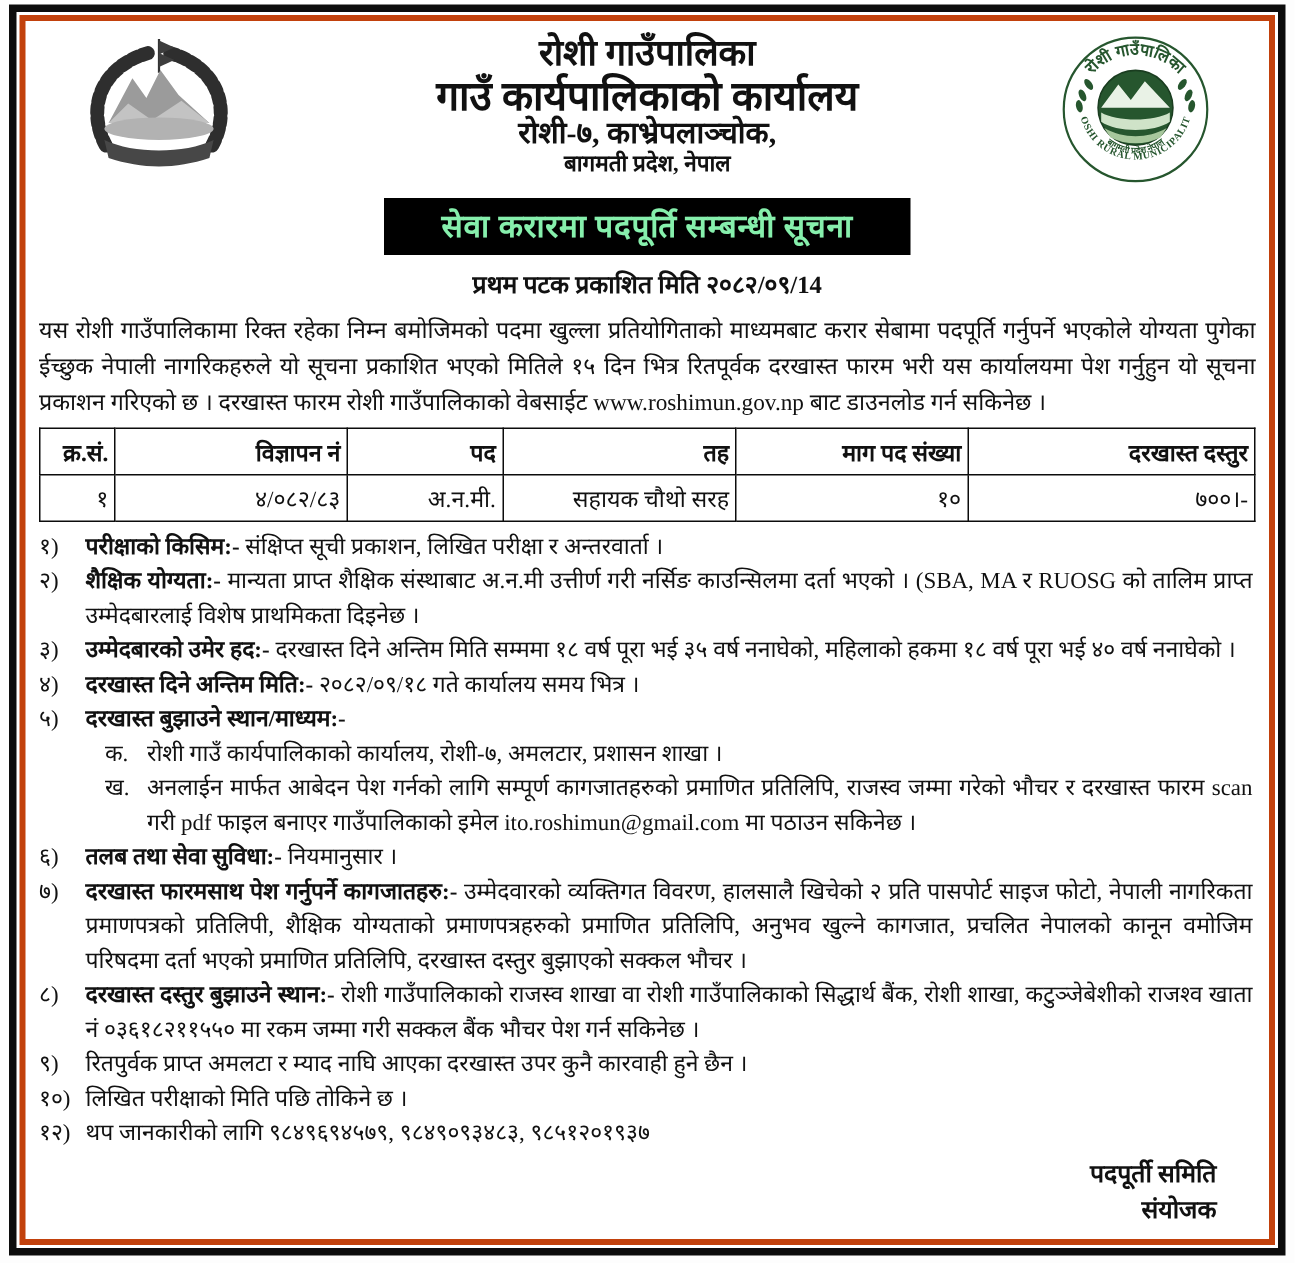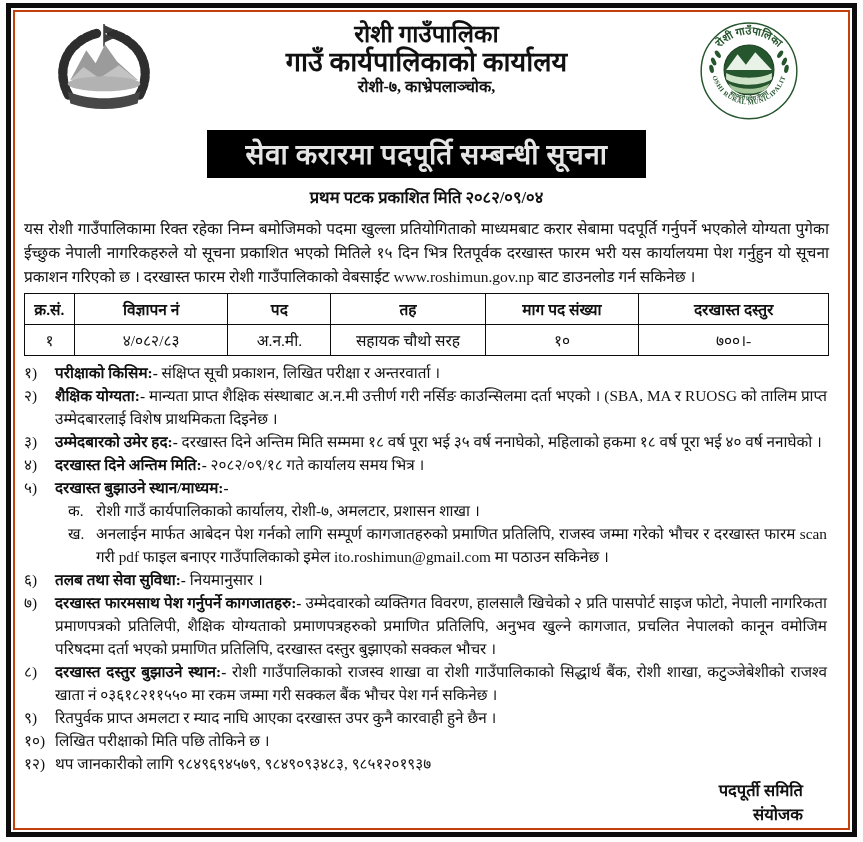--- a/index.html
+++ b/index.html
@@ -5,52 +5,52 @@
   * { box-sizing: border-box; margin: 0; padding: 0; }
   html, body { width: 863px; height: 842px; background: #fdfdfd; }
   body { font-family: "Liberation Serif", "DejaVu Serif", serif; color: #111; }
 
   .page-outer {
     position: absolute; top: 3px; left: 6px; right: 6px; bottom: 5px;
     border: 5px solid #0c0c0c; background: #fff;
   }
   .page-inner {
     position: absolute; inset: 2px;
-    border: 2px solid #c2410c;
-    padding: 5px 19px 2px 9px;
+    border: 4px solid #c2410c;
+    padding: 5px 9px 2px 9px;
     overflow: hidden;
     background: #fff;
   }
 
   
   .letterhead { display: grid; grid-template-columns: 160px 1fr 160px; align-items: start; }
   .logo-cell { display: flex; justify-content: center; padding-top: 4px; }
   .head-lines { text-align: center; padding-top: 2px; }
   .head-muni   { font-size: 24px; font-weight: bold; line-height: 30px; }
   .head-office { font-size: 27px; font-weight: bold; line-height: 27px; }
-  .head-addr1  { font-size: 16px; font-weight: bold; line-height: 22px; }
+  .head-addr1  { font-size: 20px; font-weight: bold; line-height: 22px; }
   .head-addr2  { font-size: 15px; font-weight: bold; line-height: 20px; }
 
   
   .banner-row { text-align: center; margin-top: 5px; }
   .banner {
-    display: inline-block; background: #000; color: #e5e5e5;
-    font-size: 28px; font-weight: bold;
+    display: inline-block; background: #000; color: #86efac;
+    font-size: 21px; font-weight: bold;
     padding: 4px 38px 6px 38px; letter-spacing: 0.5px;
   }
 
   .published { text-align: center; font-weight: bold; font-size: 16.5px; margin-top: 7px; }
 
   
   .intro { font-size: 15.5px; line-height: 24px; text-align: justify; margin-top: 9px; }
 
   
   table.vacancy { width: 100%; border-collapse: collapse; margin-top: 4px; }
   table.vacancy th, table.vacancy td {
-    border: 1.6px solid #0c0c0c; text-align: center; vertical-align: middle;
+    border: 1.6px solid #0c0c0c; text-align: right; vertical-align: middle;
     font-size: 15.5px; padding: 4px 4px;
   }
   table.vacancy th { font-weight: bold; height: 29px; }
   table.vacancy td { height: 31px; }
 
   
   .items { margin-top: 5px; }
   .item { display: flex; font-size: 15.3px; line-height: 23px; }
   .item .num { width: 31px; flex: 0 0 31px; }
   .item .txt { flex: 1; text-align: justify; padding-right: 2px; }
@@ -85,20 +85,21 @@
         <ellipse cx="60" cy="66" rx="39" ry="8" fill="#b2b2b2"></ellipse>
 
         <path d="M21,74 C42,84 78,84 99,74 L96,87 C72,95 48,95 24,87 Z" fill="#474747"></path>
       </svg>
     </div>
 
     <div class="head-lines">
       <div class="head-muni">रोशी गाउँपालिका</div>
       <div class="head-office">गाउँ कार्यपालिकाको कार्यालय</div>
       <div class="head-addr1">रोशी-७, काभ्रेपलाञ्चोक,</div>
+      <div class="head-addr2">बागमती प्रदेश, नेपाल</div>
     </div>
 
     <div class="logo-cell">
       <svg width="104" height="104" viewBox="0 0 100 100" aria-hidden="true">
         <circle cx="50" cy="48" r="46" fill="#ffffff" stroke="#26562e" stroke-width="1.4"></circle>
         <defs>
           <path id="arcTop" d="M 13 50 A 37 37 0 0 1 87 50"></path>
           <path id="arcBot" d="M 15 54 A 36.5 36.5 0 0 0 85 54"></path>
           <path id="arcSub" d="M 25 62 A 29 29 0 0 0 75 62"></path>
         </defs>
@@ -126,21 +127,21 @@
           <textPath href="#arcSub" startOffset="50%" text-anchor="middle">बागमती प्रदेश नेपाल</textPath>
         </text>
       </svg>
     </div>
   </div>
 
   <div class="banner-row">
     <div class="banner">सेवा करारमा पदपूर्ति सम्बन्धी सूचना</div>
   </div>
 
-  <div class="published">प्रथम पटक प्रकाशित मिति २०८२/०९/०४</div>
+  <div class="published">प्रथम पटक प्रकाशित मिति २०८२/०९/14</div>
 
   <p class="intro">यस रोशी गाउँपालिकामा रिक्त रहेका निम्न बमोजिमको पदमा खुल्ला प्रतियोगिताको माध्यमबाट करार सेबामा पदपूर्ति गर्नुपर्ने भएकोले योग्यता पुगेका ईच्छुक नेपाली नागरिकहरुले यो सूचना प्रकाशित भएको मितिले १५ दिन भित्र रितपूर्वक दरखास्त फारम भरी यस कार्यालयमा पेश गर्नुहुन यो सूचना प्रकाशन गरिएको छ । दरखास्त फारम रोशी गाउँपालिकाको वेबसाईट www.roshimun.gov.np बाट डाउनलोड गर्न सकिनेछ ।</p>
 
   <table class="vacancy">
     <colgroup>
       <col style="width:6.2%">
           <col style="width:19.1%">
           <col style="width:12.8%">
       <col style="width:19.2%">
           <col style="width:19.1%">

